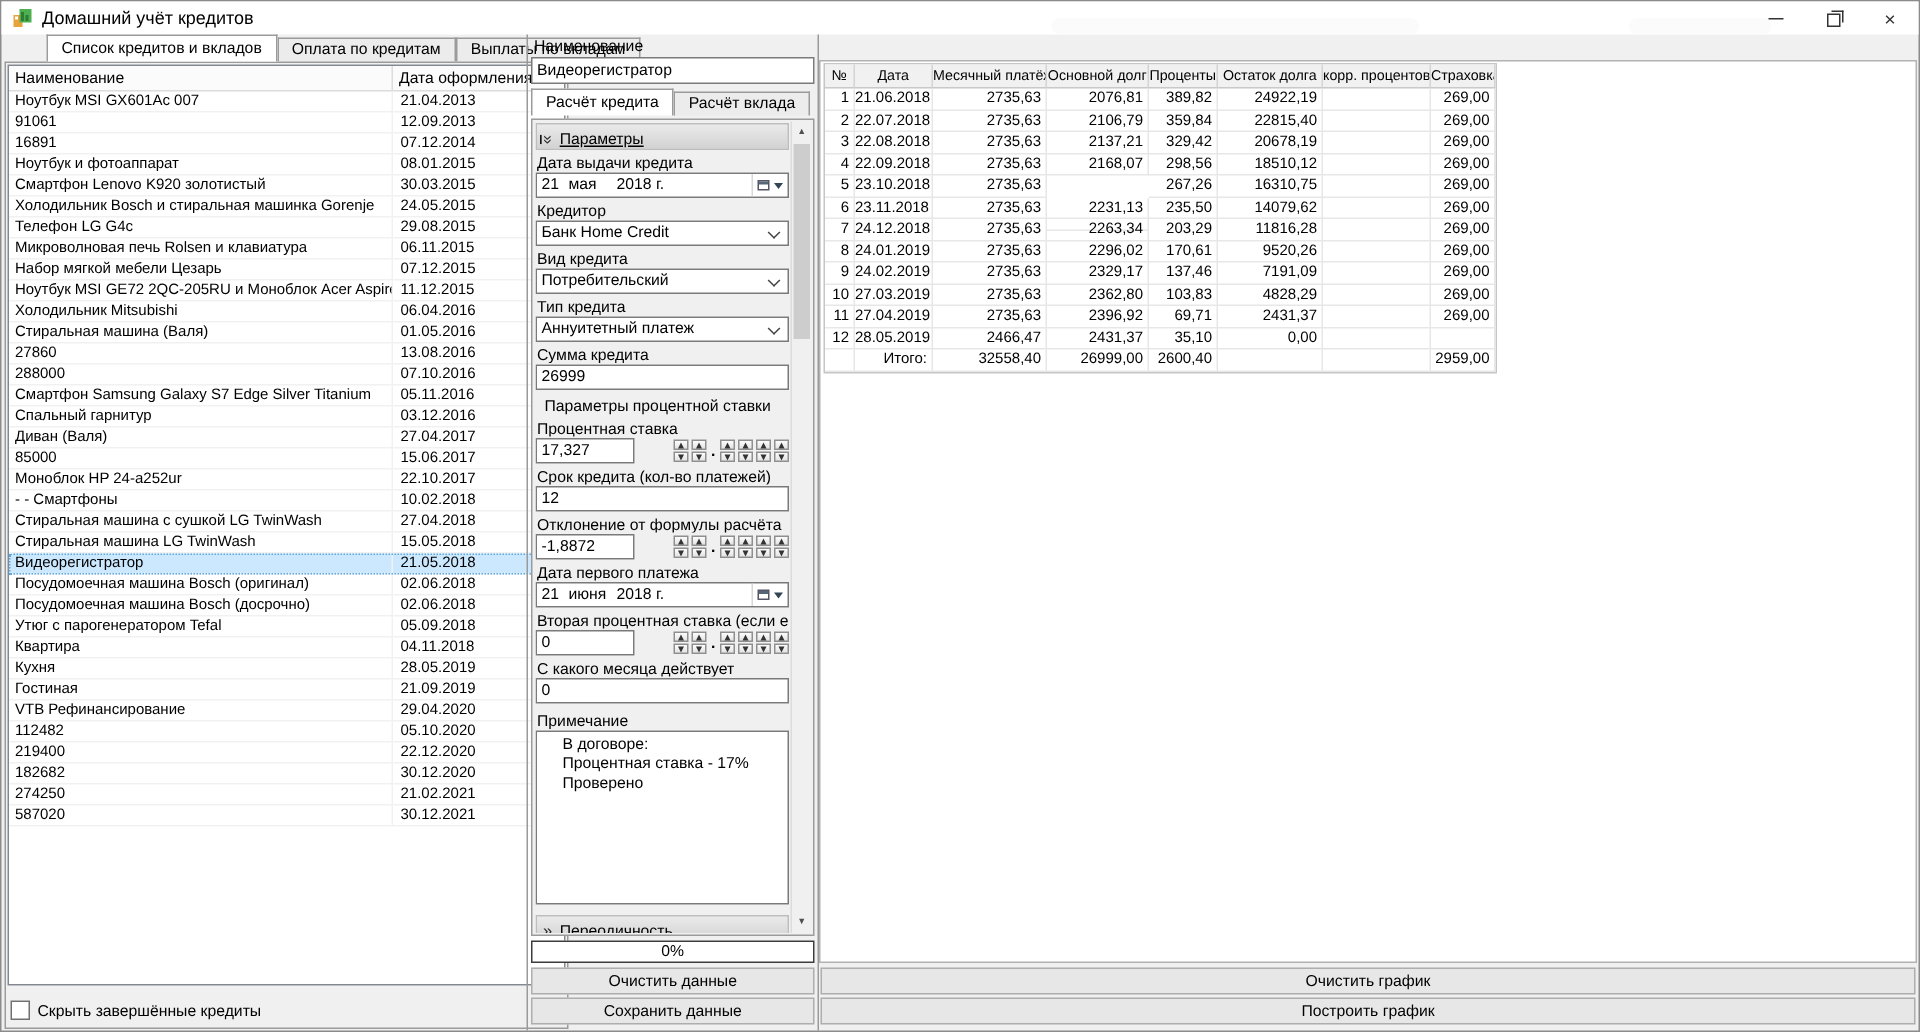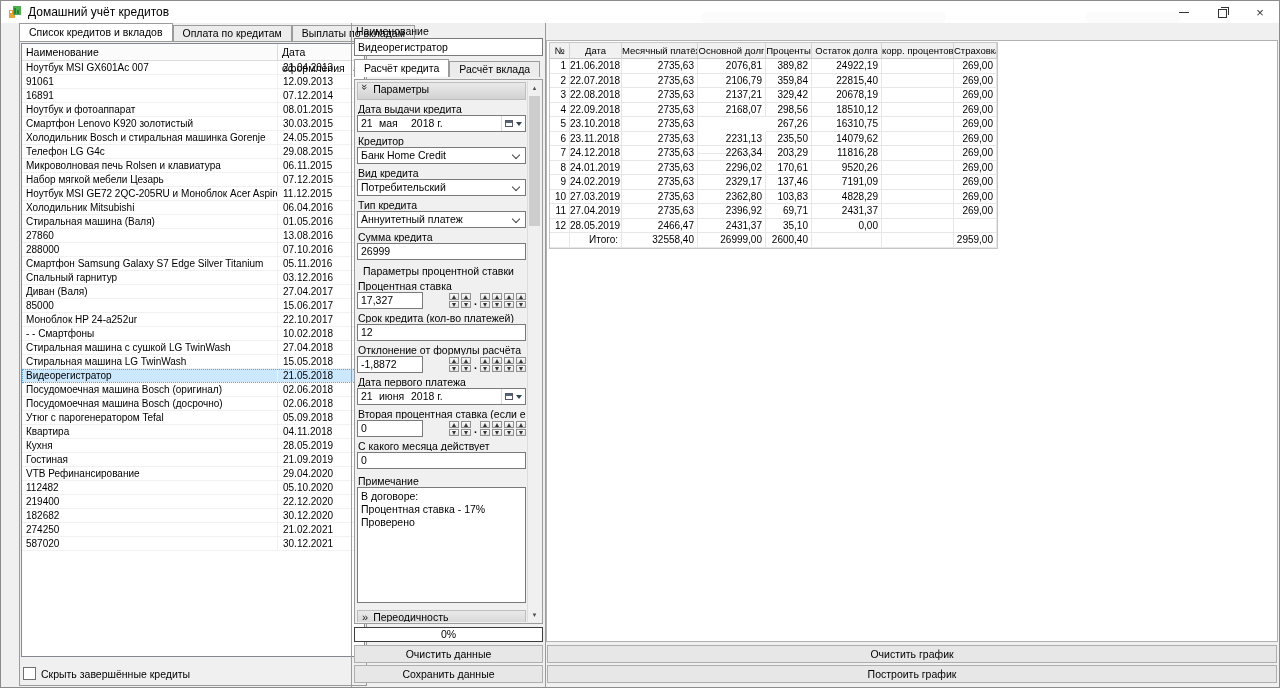--- a/index.html
+++ b/index.html
@@ -16,21 +16,21 @@
   .min-glyph{width:10px;height:1px;background:#333;}
   .restore-glyph{width:7px;height:7px;border:1px solid #333;position:relative;background:#fff;margin-top:2px;}
   .restore-glyph::before{content:"";position:absolute;top:-3px;left:2px;width:7px;height:7px;
       border:1px solid #333;border-bottom:none;border-left:none;}
   .close-glyph{font-size:13px;line-height:13px;}
 
   .vsplit{position:absolute;top:22px;bottom:0;width:1px;background:#9a9a9a;z-index:4;}
   .art{position:absolute;height:11px;background:#fbfbfb;border-radius:6px;z-index:5;}
 
   
-  .lp{position:absolute;left:18px;top:22px;width:348px;bottom:1px;}
+  .lp{position:absolute;left:2px;top:22px;width:348px;bottom:1px;padding-left:28px;}
   .ltabs{display:flex;height:18px;align-items:flex-end;}
   .ltab{font-size:10.5px;padding:0 9px;border:1px solid #9b9b9b;border-bottom:none;background:#ececec;
         height:15px;line-height:15px;white-space:nowrap;}
   .ltab.active{background:#fff;height:17px;line-height:17px;position:relative;z-index:2;}
   .lpage{position:absolute;top:18px;left:0;right:0;bottom:0;border:1px solid #9b9b9b;background:#f0f0f0;box-sizing:border-box;}
   .llist{position:absolute;top:1px;left:1px;right:1px;height:614px;background:#fff;border:1px solid #828790;box-sizing:border-box;overflow:hidden;}
   .lhead{display:flex;height:16px;background:#fbfbfb;border-bottom:1px solid #dcdcdc;font-size:10.5px;}
   .lh1{width:256px;box-sizing:border-box;border-right:1px solid #dcdcdc;padding-left:4px;line-height:16px;}
   .lh2{flex:1;padding-left:4px;line-height:16px;}
   .sort-arrow{font-size:7px;color:#555;margin-left:4px;vertical-align:1px;}
@@ -41,22 +41,22 @@
   .lcheck{position:absolute;left:3px;bottom:5px;display:flex;align-items:center;font-size:10.5px;}
   .cbox{width:11px;height:11px;border:1px solid #707070;background:#fff;margin-right:5px;flex:none;}
 
   
   .mp{position:absolute;left:352px;top:22px;width:191px;bottom:1px;font-size:10.5px;}
   .mp-label{margin:2px 0 1px 3px;height:12px;}
   .mname{margin:0 1px;height:14px;border:1px solid #7a7a7a;background:#fff;padding:1px 3px;line-height:14px;white-space:nowrap;overflow:hidden;}
   .mtabs{display:flex;height:17px;align-items:flex-end;margin-top:4px;padding-left:1px;}
   .mpage{position:absolute;top:56px;left:1px;right:1px;bottom:62px;border:1px solid #9b9b9b;background:#f0f0f0;box-sizing:border-box;}
   .mcontent{position:absolute;top:2px;left:2px;right:16px;bottom:1px;overflow:hidden;}
-  .msec{height:16px;background:linear-gradient(#eaeaea,#d2d2d2);border:1px solid #bdbdbd;display:flex;align-items:flex-start;
-        font-size:10.5px;overflow:hidden;white-space:nowrap;}
+  .msec{height:16px;background:linear-gradient(#eaeaea,#d2d2d2);border:1px solid #bdbdbd;display:flex;align-items:flex-end;
+        font-size:10.5px;overflow:hidden;white-space:nowrap;text-decoration:underline;}
   .msec .chev{font-size:11px;color:#222;margin:0 5px 0 4px;}
   .chev.down{display:inline-block;transform:rotate(90deg);margin-top:-2px;}
   .mbar{margin-top:7px;}
   .flabel{margin:3px 0 1px 1px;height:11px;white-space:nowrap;overflow:hidden;}
   .fctl{height:15px;border:1px solid #7a7a7a;background:#fff;display:flex;align-items:center;padding:0 3px;position:relative;line-height:15px;}
   .vchev{width:5px;height:5px;border-right:1px solid #444;border-bottom:1px solid #444;transform:rotate(45deg);
          position:absolute;right:6px;top:4px;}
   .fdate .dd{width:16px;margin-right:2px;}
   .fdate .dm{width:32px;}
   .fdate .dy{flex:1;}
@@ -68,21 +68,21 @@
   .finput{width:58px;flex:none;}
   .spingroup{display:flex;align-items:center;margin-left:5px;flex:1;justify-content:flex-end;}
   .spin{width:10px;height:15px;display:flex;flex-direction:column;margin-left:2px;}
   .sbtn{flex:1;border:1px solid #8f8f8f;background:linear-gradient(#fdfdfd,#e3e3e3);position:relative;box-sizing:border-box;}
   .sbtn.sdn{margin-top:1px;}
   .sbtn::after{content:"";position:absolute;left:50%;margin-left:-2.5px;border-left:2.5px solid transparent;border-right:2.5px solid transparent;}
   .sbtn.sup::after{top:1px;border-bottom:4px solid #333;}
   .sbtn.sdn::after{top:1px;border-top:4px solid #333;}
   .sdot{margin:0 1px 0 3px;font-weight:bold;}
   .grouplbl{margin:5px 0 0 6px;height:12px;white-space:nowrap;overflow:hidden;}
-  .fnote{height:110px;border:1px solid #7a7a7a;background:#fff;padding:2px 3px;white-space:pre-line;line-height:13px;overflow:hidden;}
+  .fnote{height:110px;border:1px solid #7a7a7a;background:#fff;padding:2px 17px;white-space:pre-line;line-height:13px;overflow:hidden;}
   .mscroll{position:absolute;top:1px;bottom:1px;right:1px;width:13px;background:#f0f0f0;border-left:1px solid #dcdcdc;}
   .sarrow{position:absolute;left:0;right:0;height:14px;display:flex;align-items:center;justify-content:center;font-size:6px;color:#505050;}
   .sarrow.up{top:0;}
   .sarrow.dn{bottom:0;}
   .sthumb{position:absolute;left:1px;right:1px;top:15px;height:130px;background:#cdcdcd;}
   .mprog{position:absolute;bottom:44px;left:1px;right:1px;height:13px;border:1px solid #3c3c3c;background:#fff;
          text-align:center;line-height:13px;font-size:10.5px;}
   .btn{border:1px solid #aeaeae;background:#e7e7e7;text-align:center;font-size:10.5px;line-height:16px;height:16px;box-sizing:content-box;}
   .mbtn1{position:absolute;bottom:23px;left:1px;right:1px;}
   .mbtn2{position:absolute;bottom:3px;left:1px;right:1px;}

